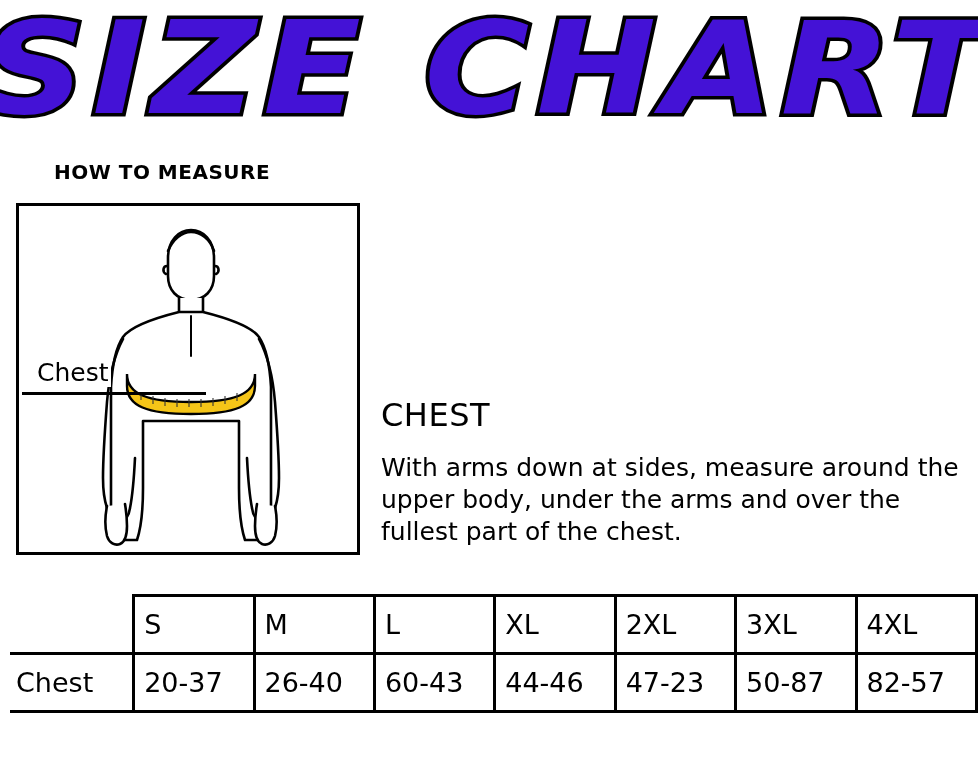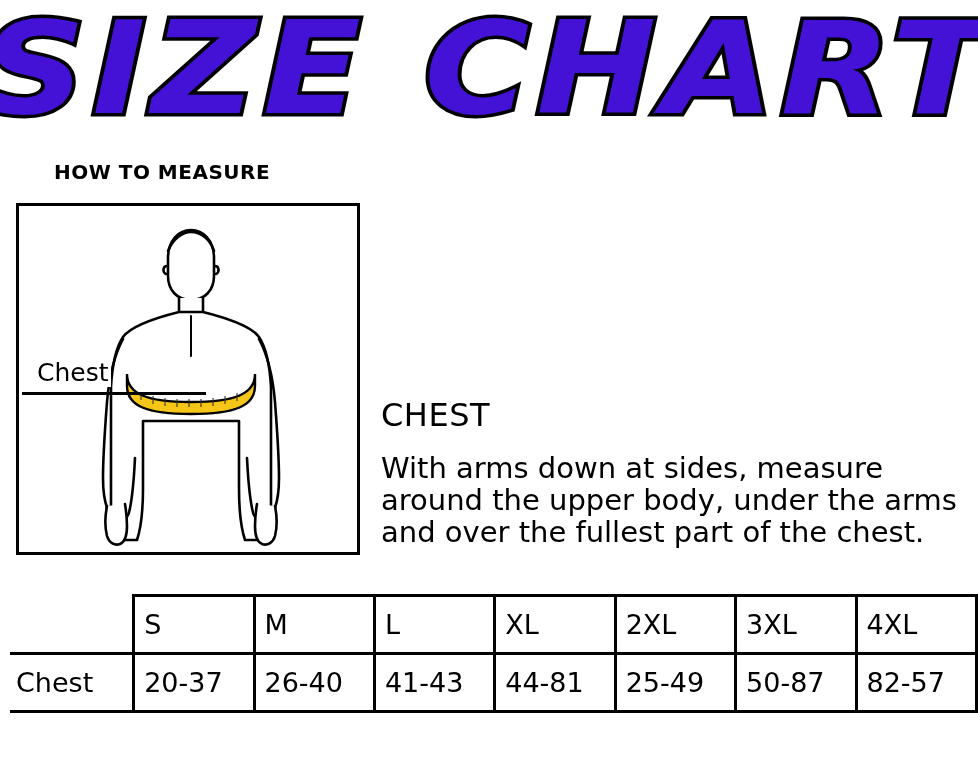--- a/index.html
+++ b/index.html
@@ -88,21 +88,21 @@
     left: 381px;
     top: 396px;
     font-size: 32px;
     letter-spacing: 0.5px;
   }
   .desc-body {
     position: absolute;
     left: 381px;
     top: 452px;
     width: 590px;
-    font-size: 29px;
+    font-size: 25px;
     line-height: 32px;
   }
 
   
   .size-table {
     position: absolute;
     left: 10px;
     top: 594px;
     border-collapse: collapse;
     table-layout: fixed;
@@ -210,20 +210,20 @@
     <td class="cell">L</td>
     <td class="cell">XL</td>
     <td class="cell">2XL</td>
     <td class="cell">3XL</td>
     <td class="cell">4XL</td>
   </tr>
   <tr>
     <td class="rowhead">Chest</td>
     <td class="cell">20-37</td>
     <td class="cell">26-40</td>
-    <td class="cell">41-43</td>
-    <td class="cell">44-81</td>
-    <td class="cell">25-49</td>
+    <td class="cell">60-43</td>
+    <td class="cell">44-46</td>
+    <td class="cell">47-23</td>
     <td class="cell">50-87</td>
     <td class="cell">82-57</td>
   </tr>
 </tbody>
   </table>
 
 </body></html>

